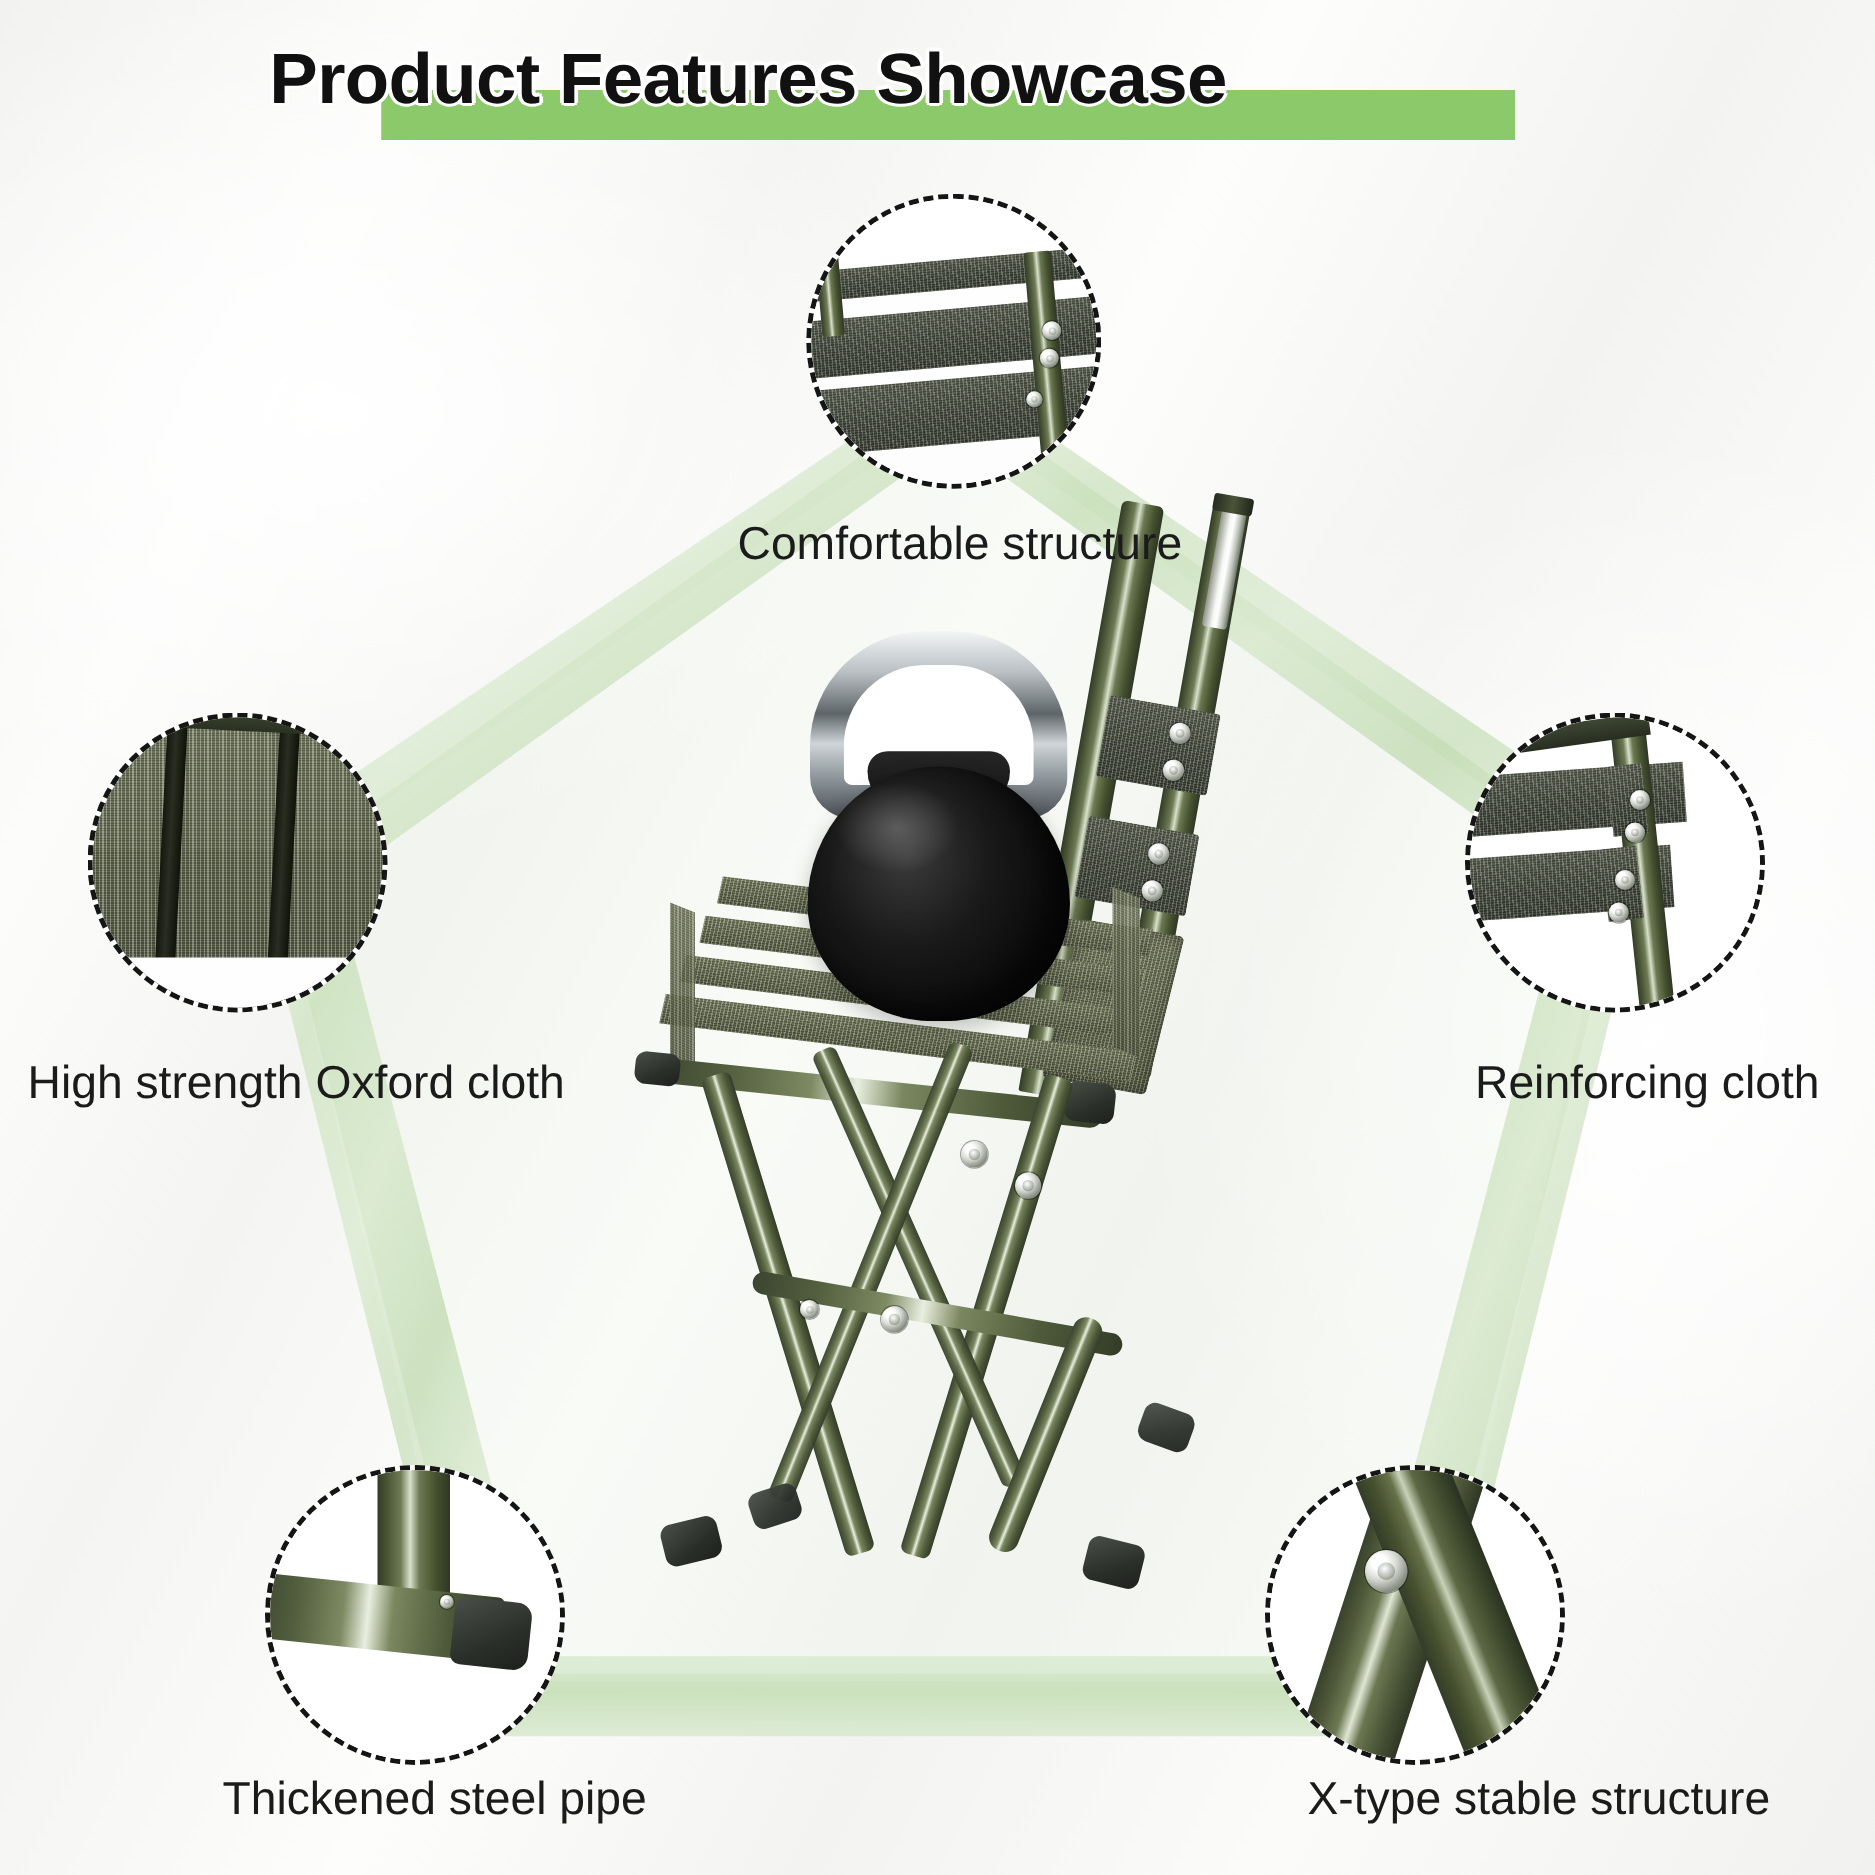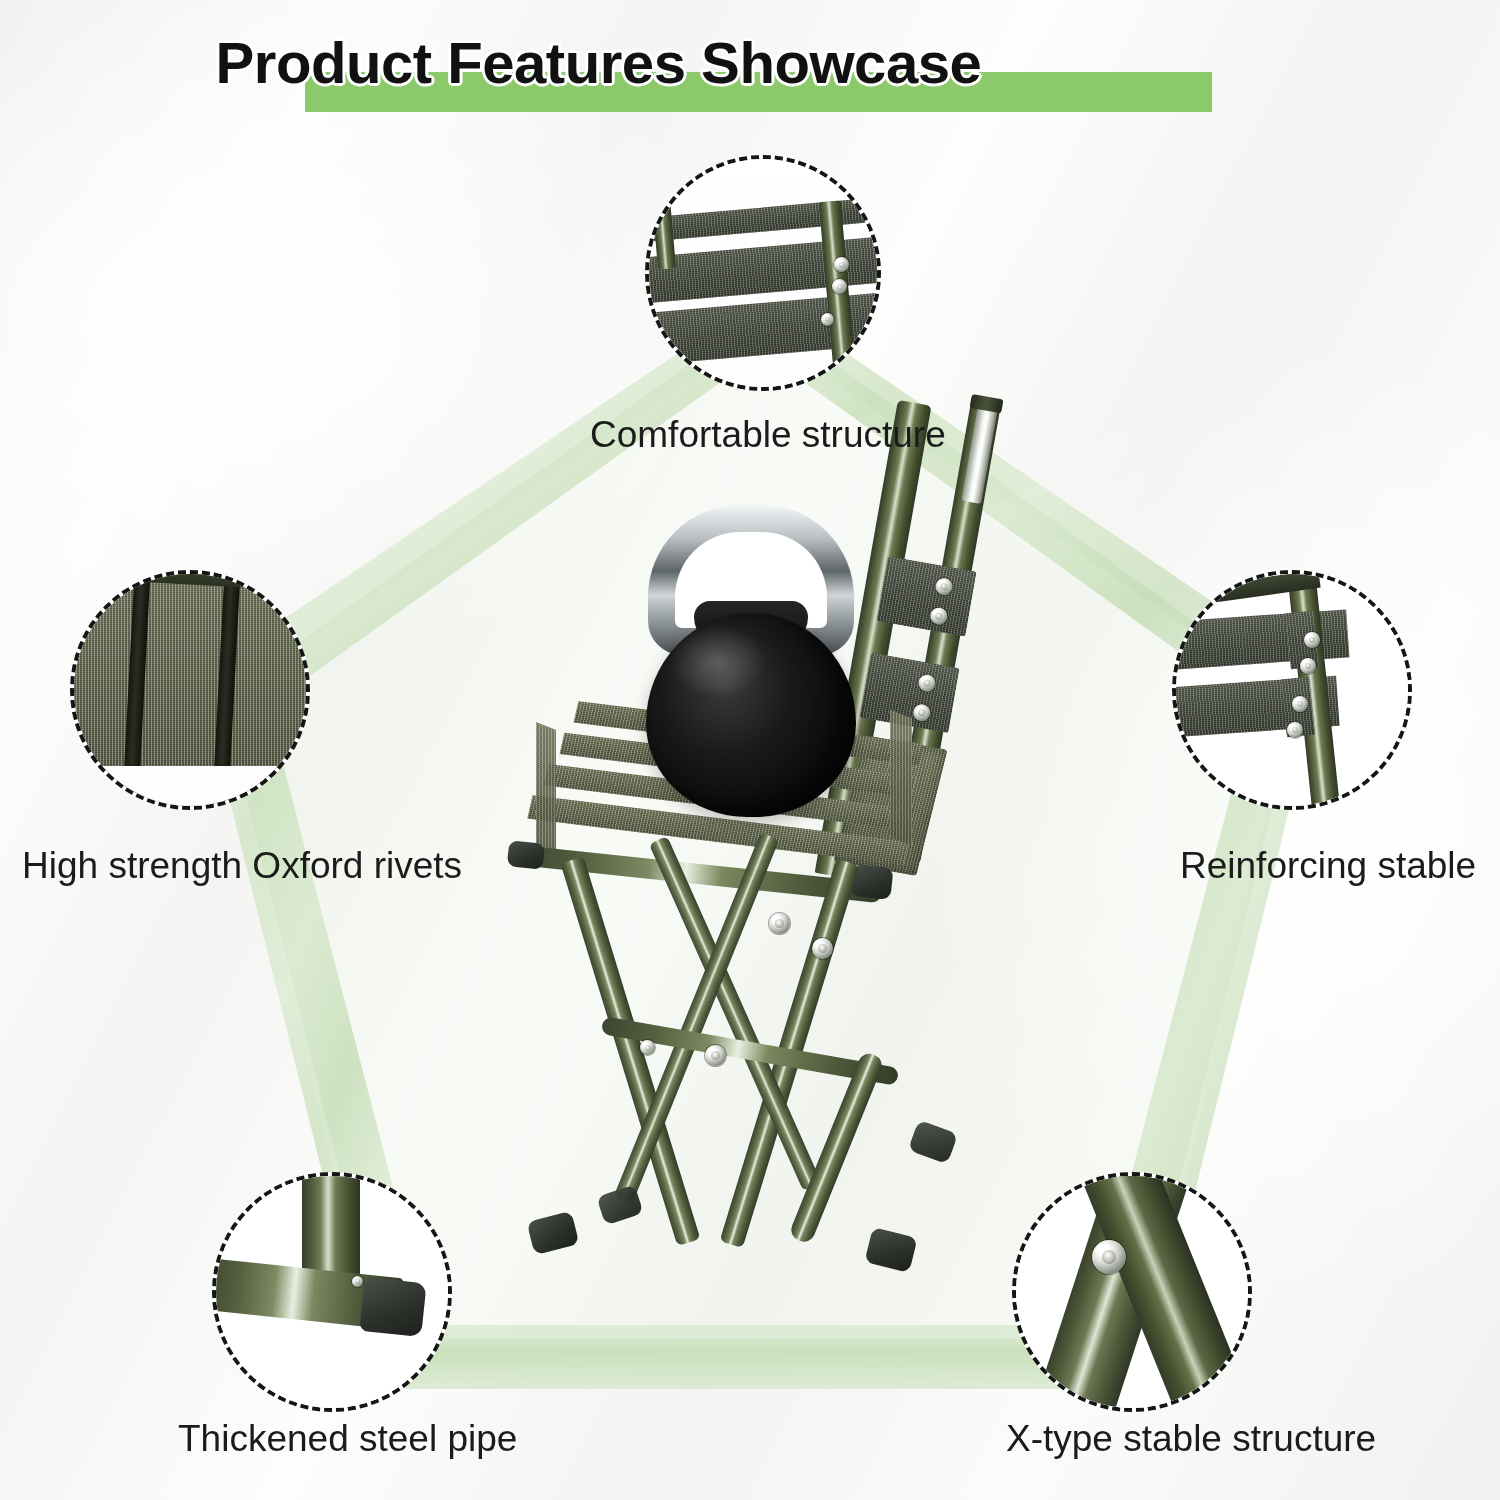--- a/index.html
+++ b/index.html
@@ -277,40 +277,40 @@
            linear-gradient(180deg,#7c8365,#6b7256 50%,#5a6148);">
       <div style="position:absolute;left:58px;top:-10px;width:16px;height:270px;
                   background:linear-gradient(90deg,#15170f,#2a2d22 45%,#101208);transform:rotate(3deg);"></div>
       <div style="position:absolute;left:148px;top:-10px;width:16px;height:270px;
                   background:linear-gradient(90deg,#15170f,#2a2d22 45%,#101208);transform:rotate(3deg);"></div>
       <div style="position:absolute;left:40px;top:-6px;width:140px;height:20px;
                   background:linear-gradient(180deg,#3f4733,#2a3122);transform:rotate(3deg);"></div>
       <div style="position:absolute;left:-20px;top:196px;width:300px;height:90px;background:#fefefe;"></div>
     </div>
   </div>
-  <div class="clabel" style="left:22px;top:845px;">High strength Oxford rivets</div>
+  <div class="clabel" style="left:22px;top:845px;">High strength Oxford cloth</div>
 </div>
 
 <div class="callout">
   <div class="circ" style="left:1172px;top:570px;width:240px;height:240px;">
     <div class="circ-inner" style="background:#ffffff;">
       <div class="strap" style="position:absolute;left:-14px;top:46px;width:190px;height:48px;transform:rotate(-4deg);"></div>
       <div class="strap" style="position:absolute;left:-14px;top:112px;width:180px;height:50px;transform:rotate(-4deg);"></div>
       <div class="tube tube-v" style="position:absolute;left:128px;top:6px;width:28px;height:236px;transform:rotate(-6deg);"></div>
       <div class="strap" style="position:absolute;left:116px;top:42px;width:28px;height:56px;transform:rotate(-6deg);"></div>
       <div class="strap" style="position:absolute;left:112px;top:108px;width:28px;height:58px;transform:rotate(-6deg);"></div>
       <div style="position:absolute;left:28px;top:8px;width:120px;height:18px;
                   background:linear-gradient(180deg,#3e4634,#272e20);transform:rotate(-8deg);"></div>
       <div class="rivet" style="left:132px;top:62px;width:16px;height:16px;"></div>
       <div class="rivet" style="left:128px;top:88px;width:16px;height:16px;"></div>
       <div class="rivet" style="left:120px;top:126px;width:16px;height:16px;"></div>
       <div class="rivet" style="left:115px;top:152px;width:16px;height:16px;"></div>
     </div>
   </div>
-  <div class="clabel" style="left:1180px;top:845px;">Reinforcing stable</div>
+  <div class="clabel" style="left:1180px;top:845px;">Reinforcing cloth</div>
 </div>
 
 <div class="callout">
   <div class="circ" style="left:212px;top:1172px;width:240px;height:240px;">
     <div class="circ-inner" style="background:#ffffff;">
       <div class="tube tube-v" style="position:absolute;left:90px;top:-10px;width:58px;height:130px;border-radius:3px;"></div>
       <div class="tube" style="position:absolute;left:-10px;top:96px;width:200px;height:52px;transform:rotate(6deg);border-radius:5px;"></div>
       <div class="footcap" style="left:150px;top:108px;width:62px;height:54px;transform:rotate(6deg);border-radius:8px 12px 12px 8px;"></div>
       <div class="rivet" style="left:140px;top:104px;width:11px;height:11px;"></div>
     </div>
@@ -321,14 +321,14 @@
 <div class="callout">
   <div class="circ" style="left:1012px;top:1172px;width:240px;height:240px;">
     <div class="circ-inner" style="background:#ffffff;">
       <div style="position:absolute;left:58px;top:-60px;width:78px;height:380px;transform:rotate(18deg);
                   background:linear-gradient(90deg,#39422c 0%,#4e5839 16%,#6e7a54 34%,#dfe6d4 46%,#6b7651 58%,#495336 80%,#2f3725 100%);"></div>
       <div style="position:absolute;left:122px;top:-60px;width:74px;height:380px;transform:rotate(-22deg);
                   background:linear-gradient(90deg,#333c28 0%,#47512f 18%,#66714b 36%,#c8d2b8 47%,#5d6845 60%,#3f4a2d 82%,#2a3220 100%);"></div>
       <div class="rivet" style="left:80px;top:68px;width:34px;height:34px;"></div>
     </div>
   </div>
-  <div class="clabel" style="left:1006px;top:1418px;">X-type stable structure</div>
+  <div class="clabel" style="left:1046px;top:1418px;">X-type stable structure</div>
 </div>
 
 </body></html>

